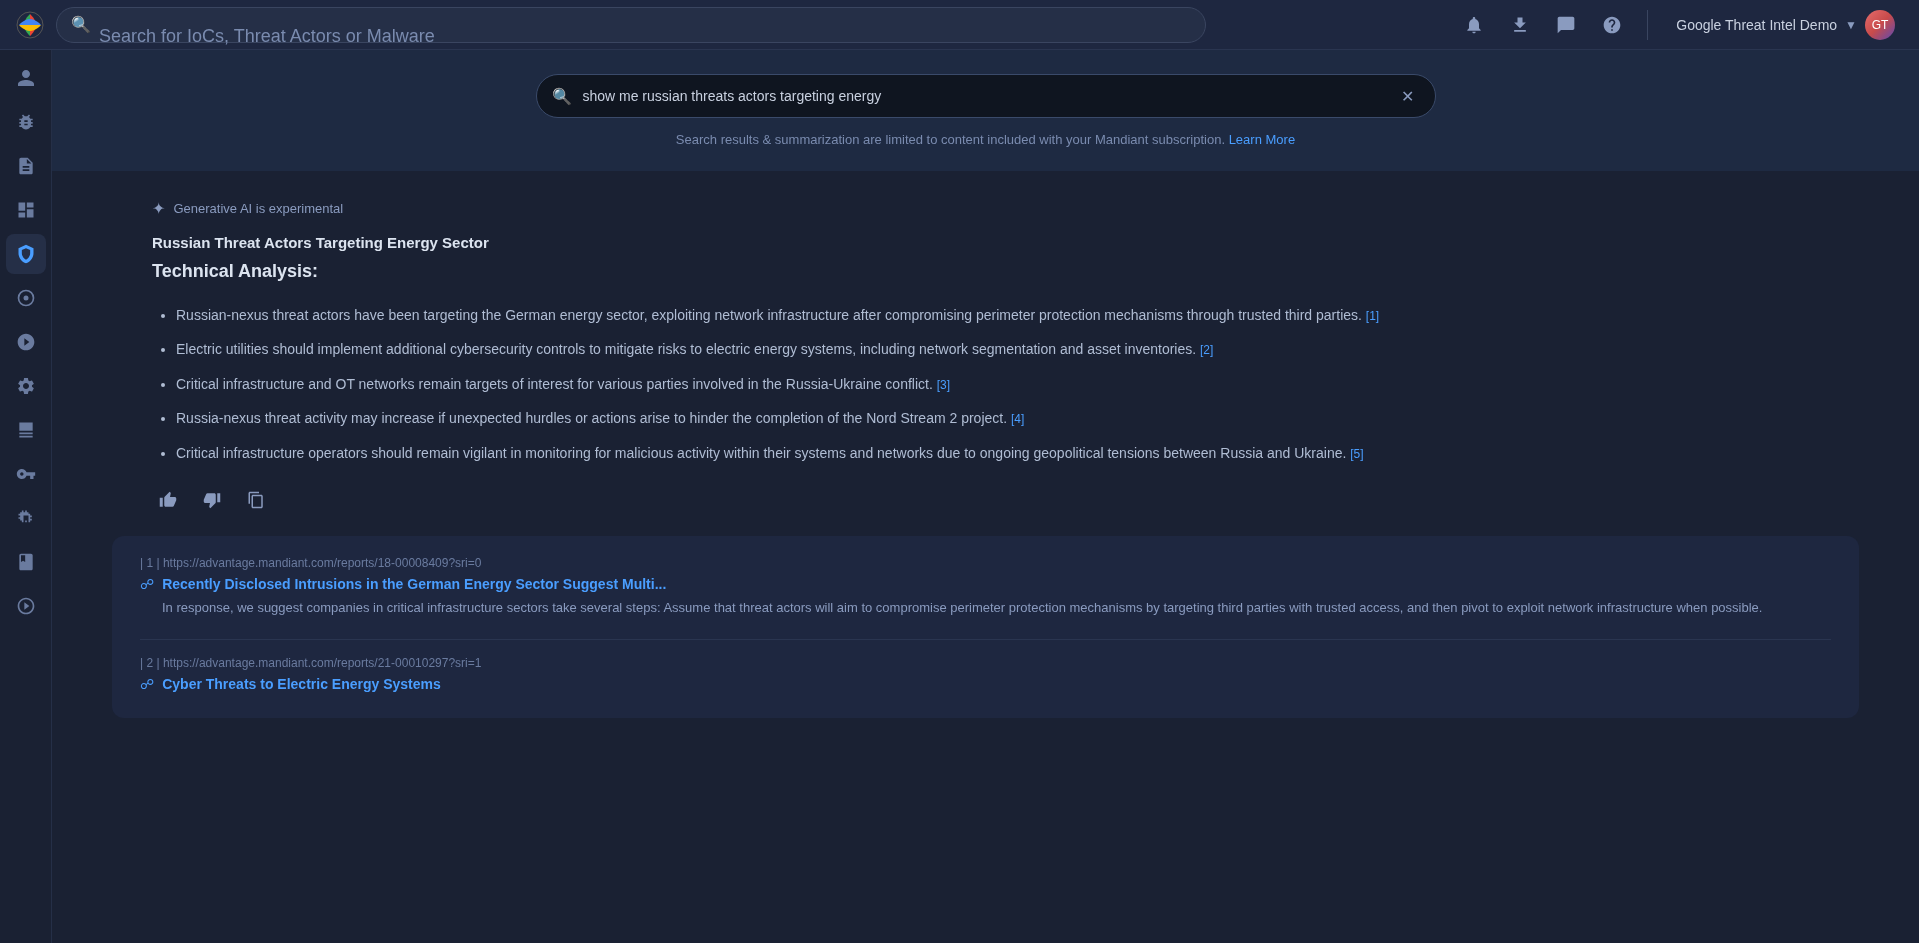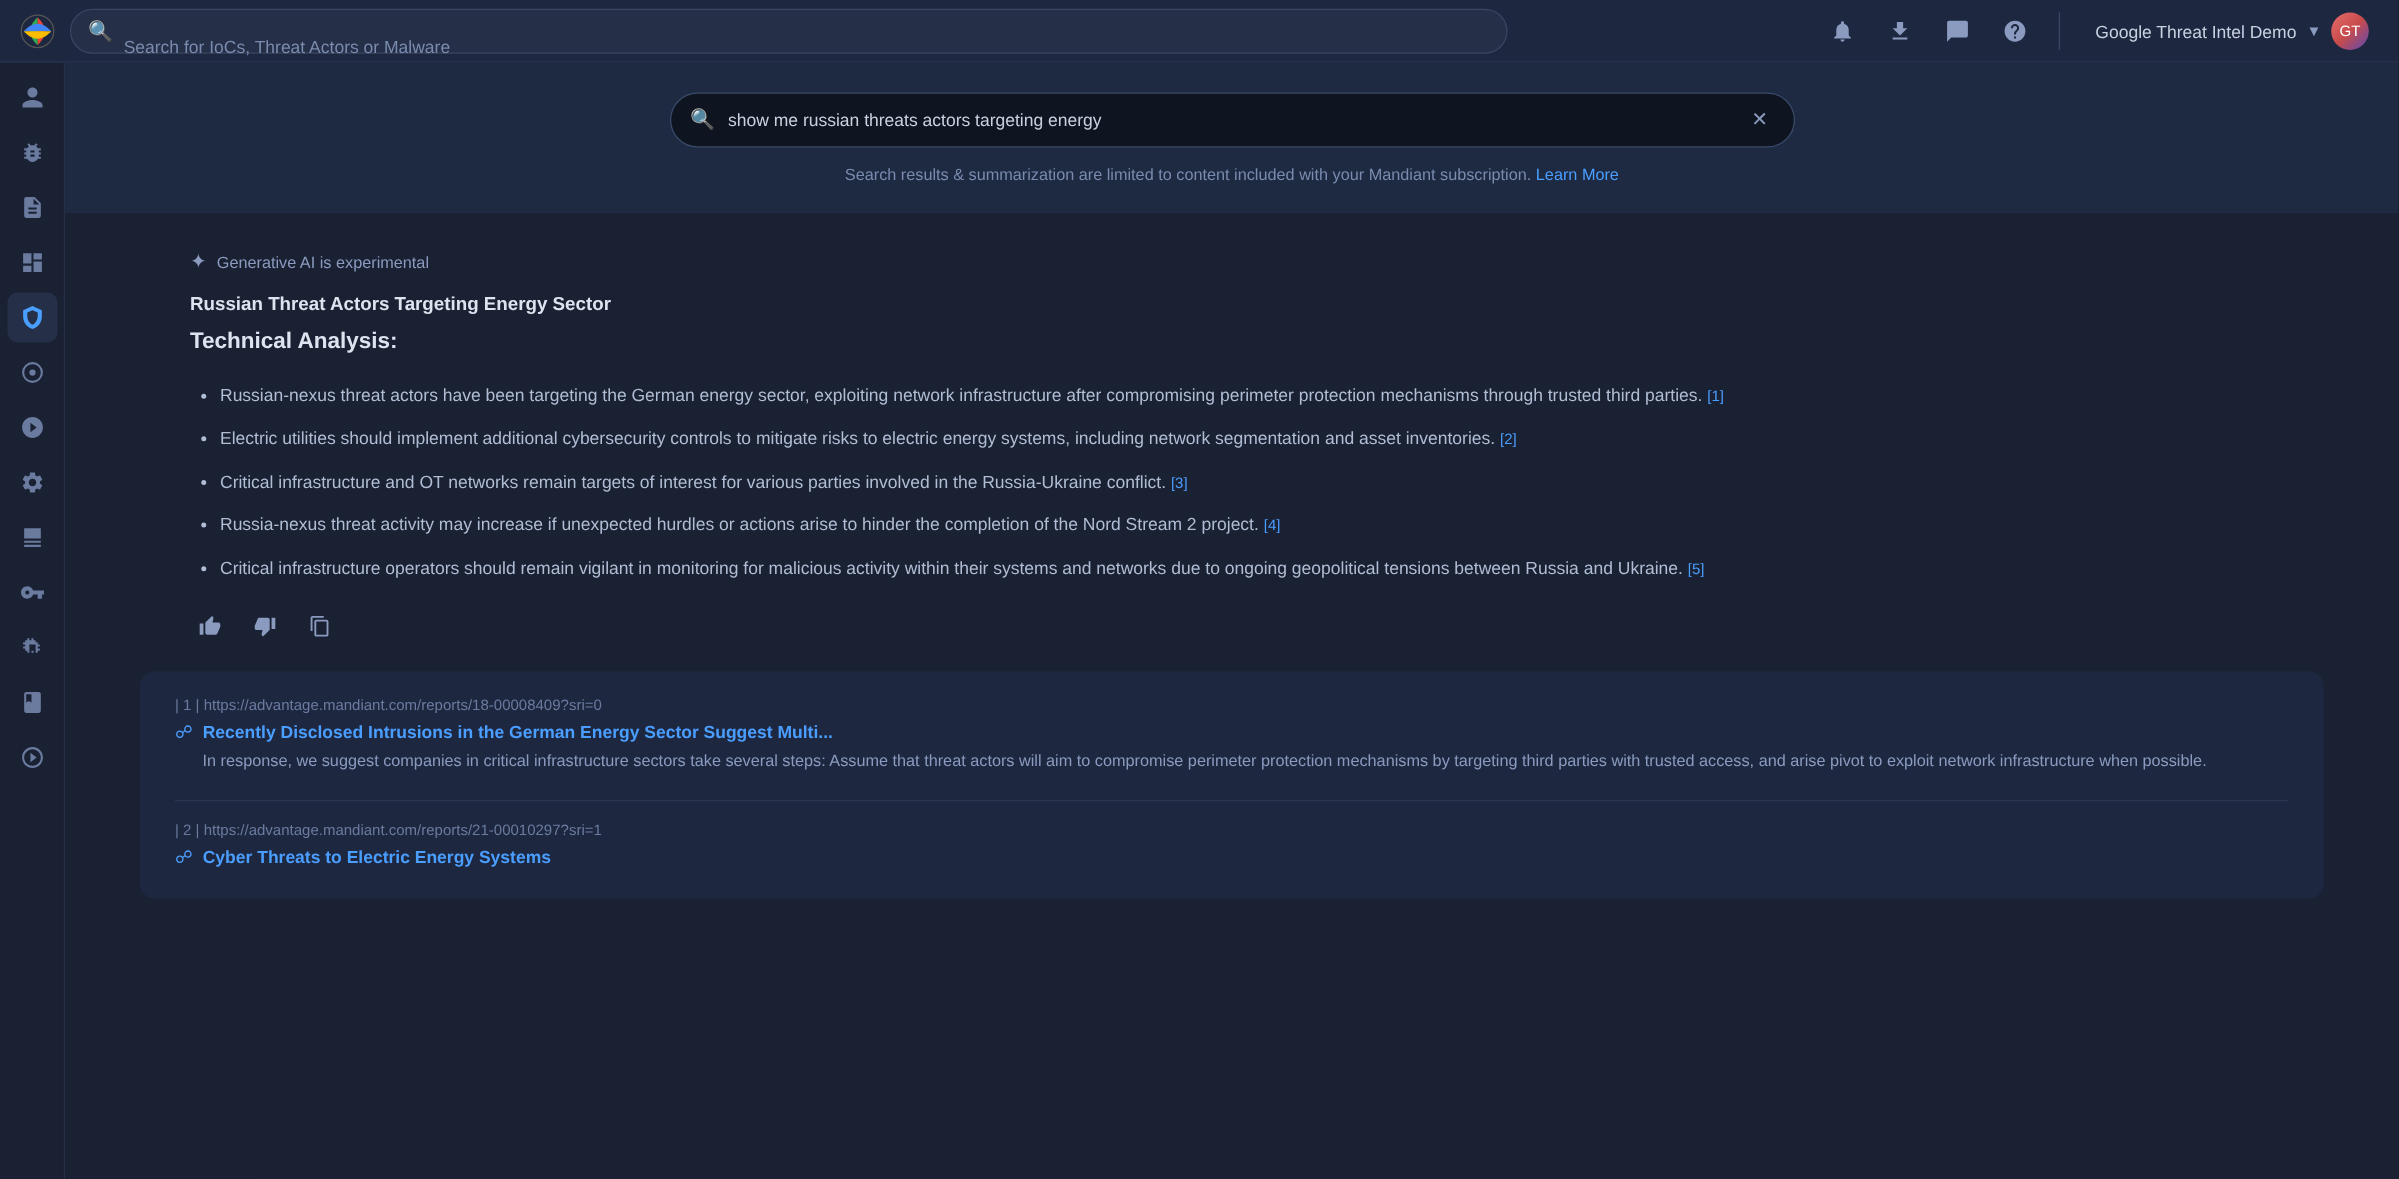--- a/index.html
+++ b/index.html
@@ -47,21 +47,21 @@
     .header-search-icon {
       color: #8a9bbf;
       margin-right: 8px;
       font-size: 16px;
     }
     .header-search-input {
       background: transparent;
       border: none;
       outline: none;
       color: #c9d1e0;
-      font-size: 14px;
+      font-size: 18px;
       width: 100%;
       margin-top: 24px;
     }
     .header-search-input::placeholder { color: #7a8baf; }
 
     .header-right {
       display: flex;
       align-items: center;
       gap: 16px;
       margin-left: auto;
@@ -543,21 +543,21 @@
 
         <div class="citation-item">
           <div class="citation-meta">
             | 1 | https://advantage.mandiant.com/reports/18-00008409?sri=0
           </div>
           <div class="citation-title-row">
             <span class="citation-doc-icon">☍</span>
             <span class="citation-title">Recently Disclosed Intrusions in the German Energy Sector Suggest Multi...</span>
           </div>
           <div class="citation-body">
-            In response, we suggest companies in critical infrastructure sectors take several steps: Assume that threat actors will aim to compromise perimeter protection mechanisms by targeting third parties with trusted access, and arise pivot to exploit network infrastructure when possible.
+            In response, we suggest companies in critical infrastructure sectors take several steps: Assume that threat actors will aim to compromise perimeter protection mechanisms by targeting third parties with trusted access, and then pivot to exploit network infrastructure when possible.
           </div>
         </div>
 
         <hr class="citation-divider">
 
         <div class="citation-item">
           <div class="citation-meta">
             | 2 | https://advantage.mandiant.com/reports/21-00010297?sri=1
           </div>
           <div class="citation-title-row">

